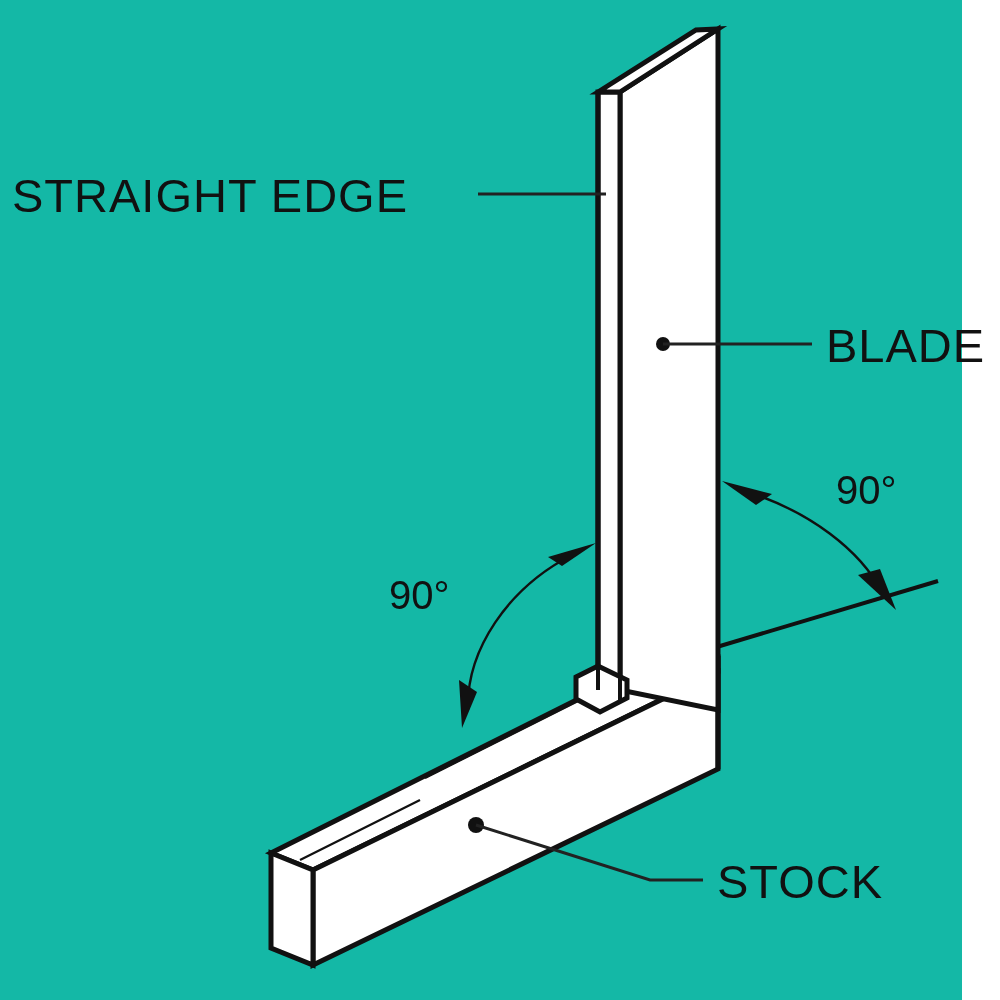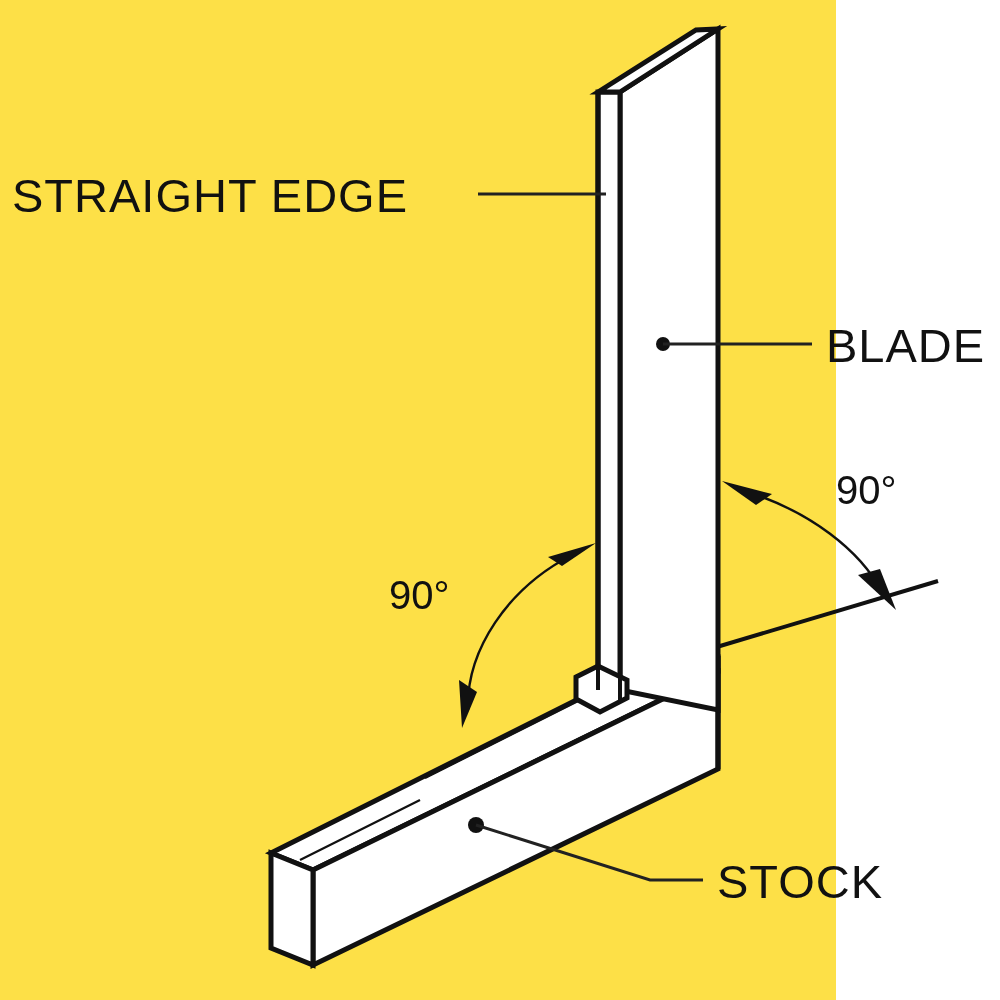--- a/index.html
+++ b/index.html
@@ -8,23 +8,23 @@
     background: #ffffff;
   }
   body {
     width: 1000px;
     height: 1000px;
     overflow: hidden;
     font-family: "Liberation Sans", sans-serif;
   }
   #diagram-root {
     position: relative;
-    width: 836px;
+    width: 962px;
     height: 1000px;
-    background: #fde047;
+    background: #14b8a6;
   }
   #diagram-svg {
     position: absolute;
     left: 0;
     top: 0;
     width: 1000px;
     height: 1000px;
     display: block;
   }
   .lbl {

